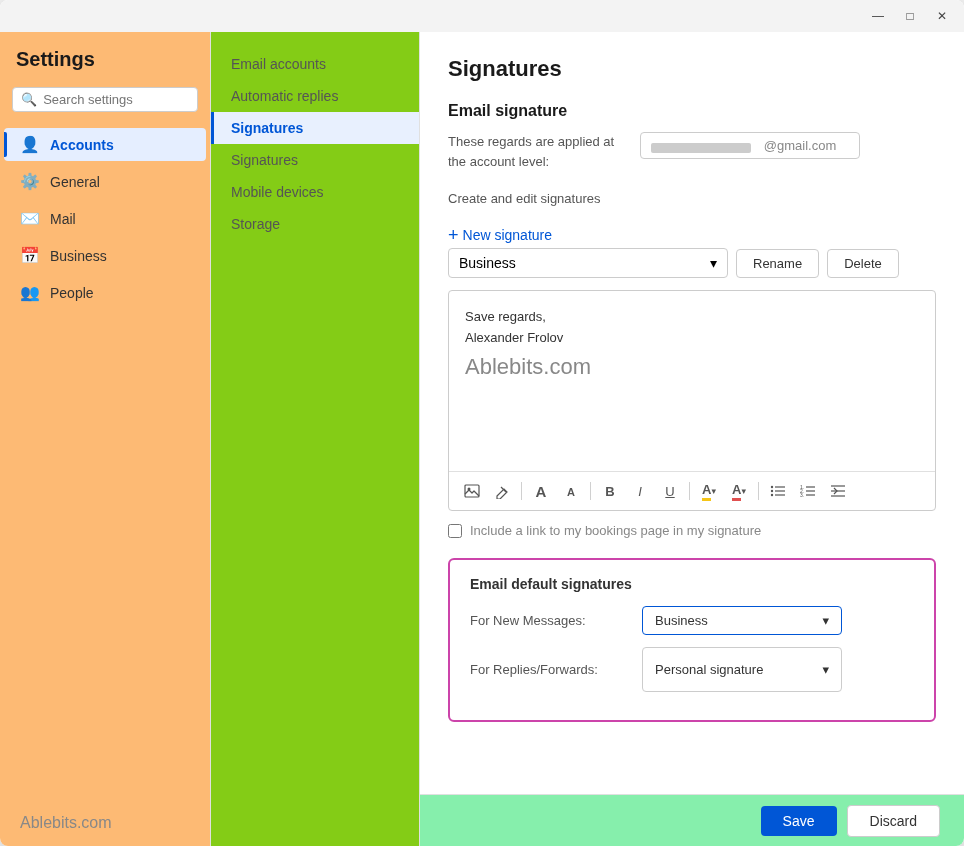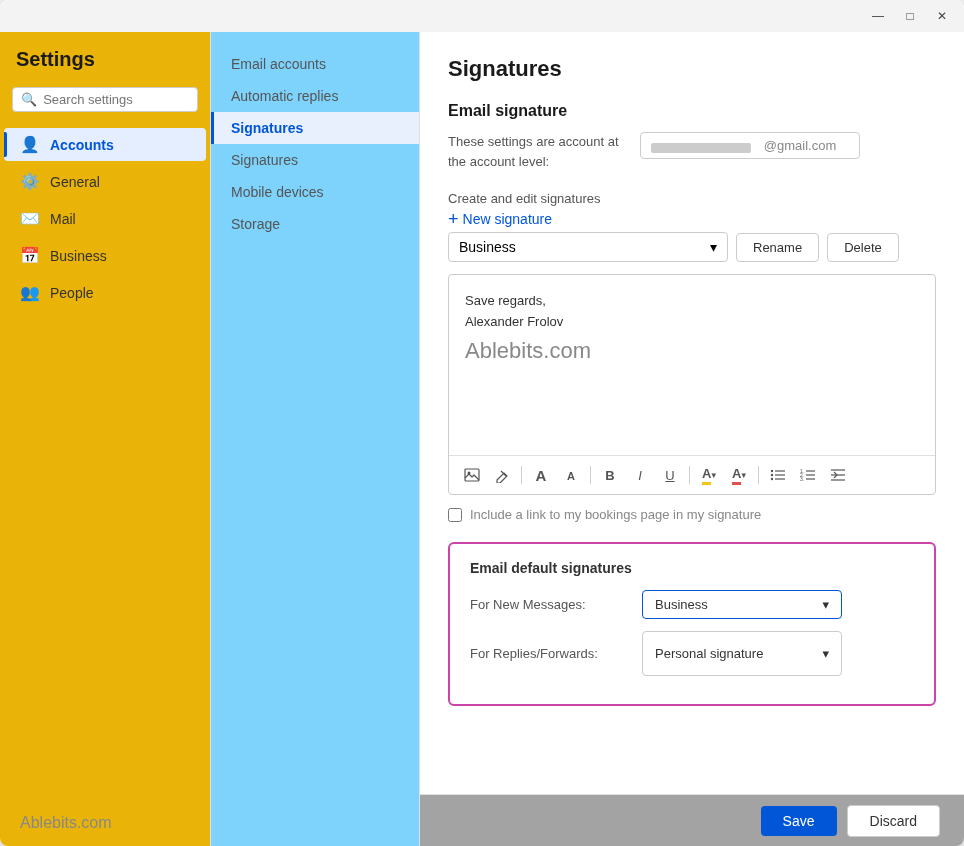--- a/index.html
+++ b/index.html
@@ -47,21 +47,21 @@
       border-radius: 4px;
     }
     .content-area {
       display: flex;
       flex: 1;
       overflow: hidden;
     }
     
     .sidebar {
       width: 210px;
-      background: #eab308;
+      background: #fdba74;
       padding: 16px 0;
       flex-shrink: 0;
       display: flex;
       flex-direction: column;
       gap: 4px;
     }
     .sidebar-title {
       font-size: 20px;
       font-weight: 600;
       color: #1a1a1a;
@@ -110,21 +110,21 @@
       top: 4px;
       bottom: 4px;
       width: 3px;
       background: #0056d6;
       border-radius: 0 2px 2px 0;
     }
     .nav-icon { font-size: 16px; width: 20px; text-align: center; flex-shrink: 0; }
     
     .middle-panel {
       width: 210px;
-      background: #7dd3fc;
+      background: #84cc16;
       border-left: 1px solid #e0e0e0;
       border-right: 1px solid #e0e0e0;
       padding: 16px 0;
       flex-shrink: 0;
     }
     .mid-item {
       display: flex;
       align-items: center;
       padding: 8px 20px;
       cursor: pointer;
@@ -203,20 +203,21 @@
     .account-dropdown .blurred {
       background: #ccc;
       height: 10px;
       flex: 1;
       border-radius: 2px;
       max-width: 100px;
     }
     .create-row {
       display: flex;
       align-items: flex-end;
+      margin-bottom: 16px;
       color: #555;
       font-size: 13px;
     }
     .new-sig-btn {
       display: flex;
       align-items: center;
       gap: 4px;
       color: #0056d6;
       cursor: pointer;
       font-size: 14px;
@@ -363,21 +364,21 @@
       align-items: center;
       justify-content: space-between;
       cursor: pointer;
       font-size: 13px;
       min-width: 200px;
       color: #333;
     }
     
     .footer {
       height: 52px;
-      background: #a3a3a3;
+      background: #86efac;
       border-top: 1px solid #e0e0e0;
       display: flex;
       align-items: center;
       justify-content: flex-end;
       padding: 0 24px;
       gap: 10px;
       flex-shrink: 0;
     }
     .footer-save {
       background: #0056d6;
@@ -478,21 +479,21 @@
       </div>
     </div>
 
     <div class="main-panel">
       <div class="main-content">
         <div class="page-title">Signatures</div>
 
         <div class="section-title">Email signature</div>
 
         <div class="account-row">
-          <div class="account-row-label">These settings are account at the account level:</div>
+          <div class="account-row-label">These regards are applied at the account level:</div>
           <div class="account-dropdown">
             <div class="blurred"></div>
             <span>@gmail.com</span>
             <span class="chevron-down-icon"></span>
           </div>
         </div>
 
         <div class="create-row">
           <span>Create and edit signatures</span>
         </div>

